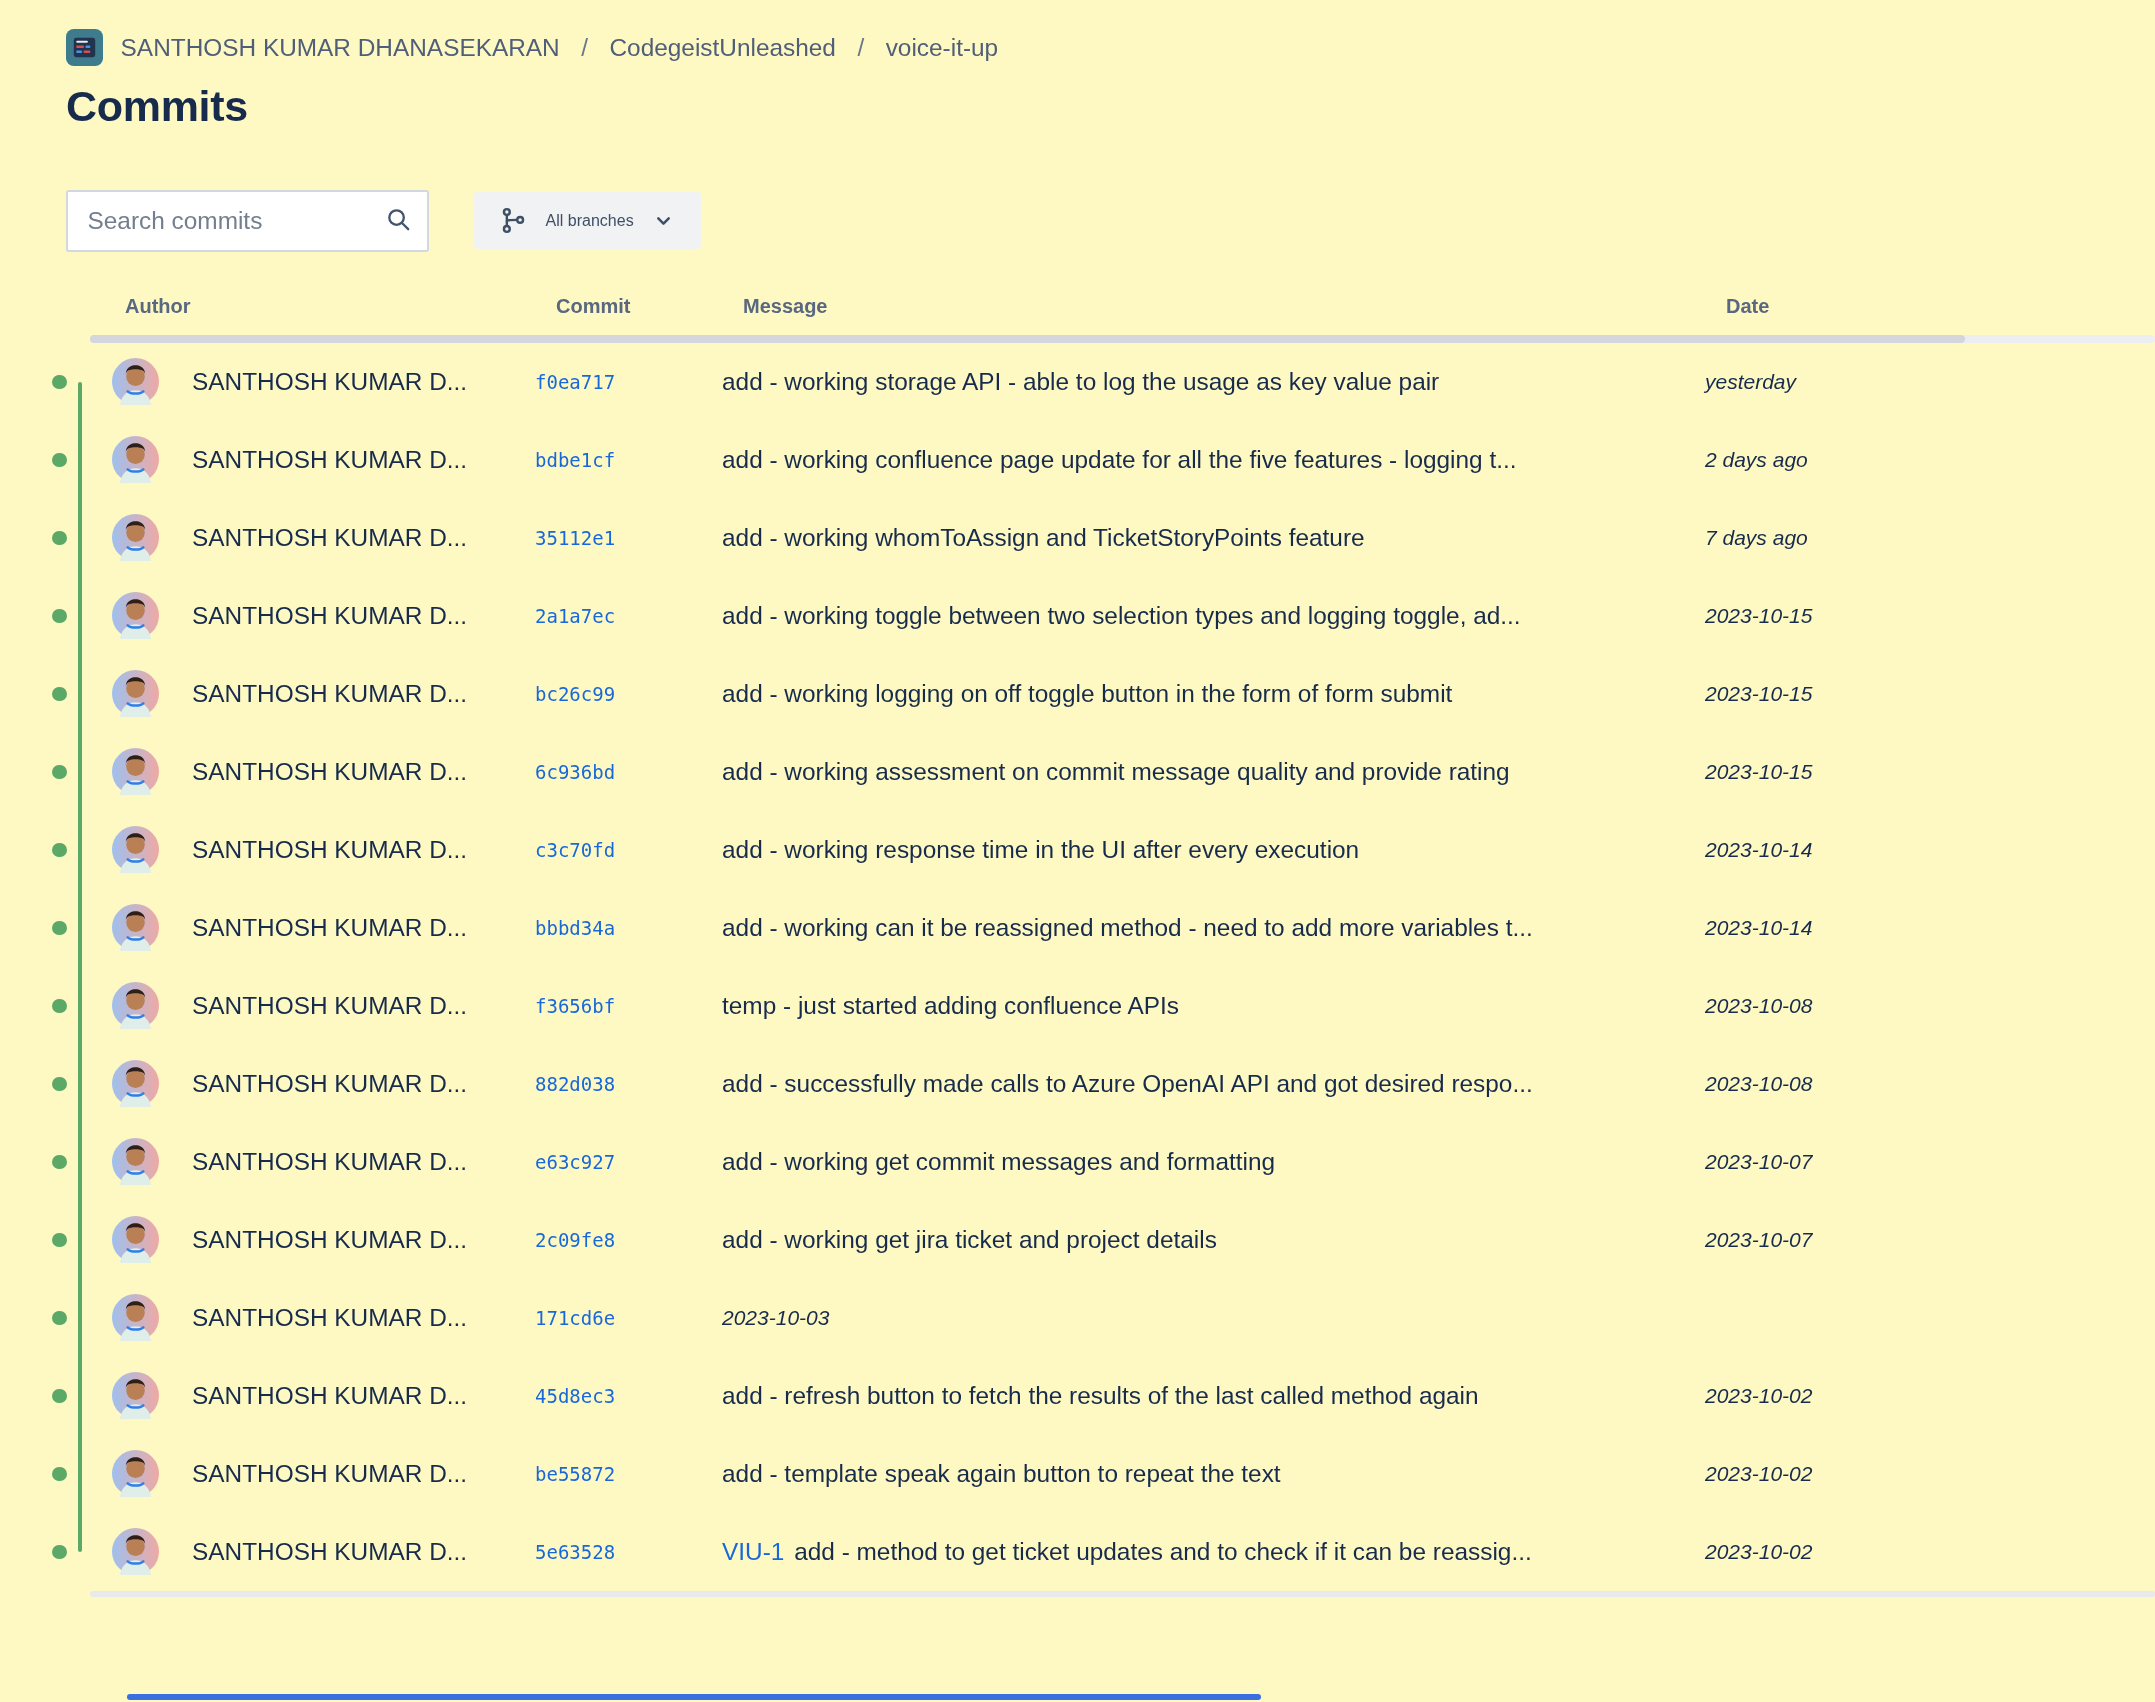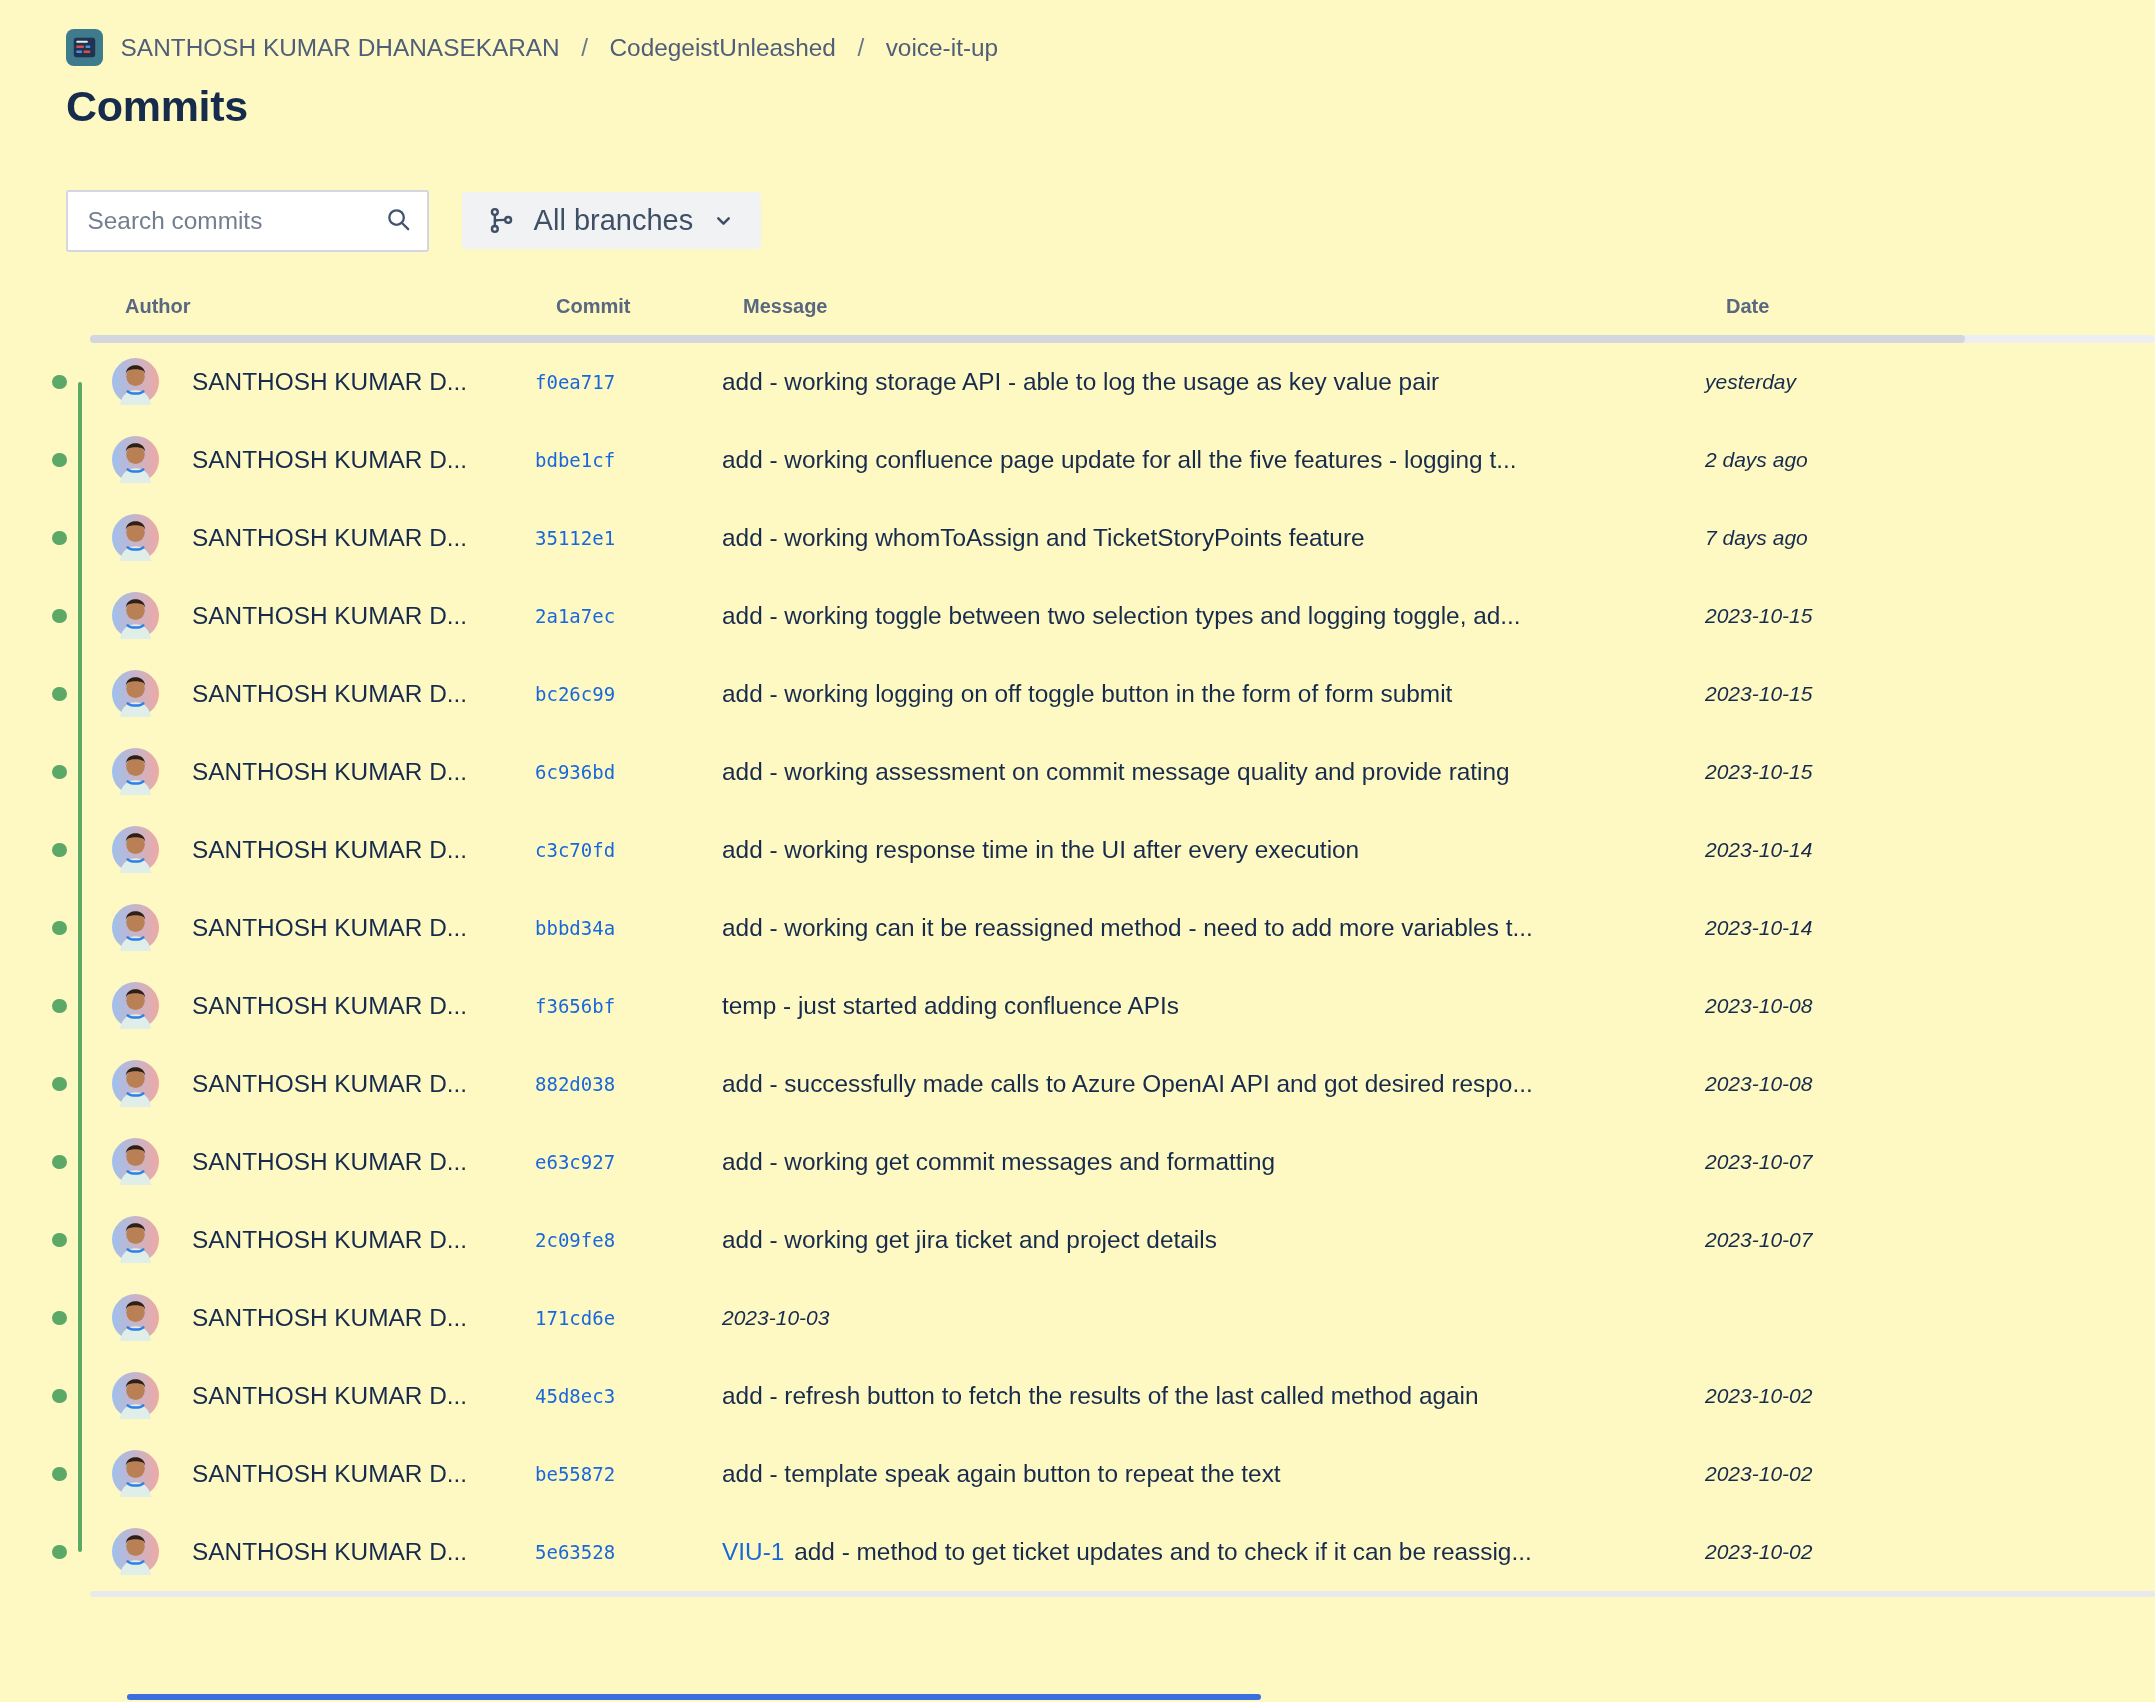--- a/index.html
+++ b/index.html
@@ -9,33 +9,33 @@
     font-family:"Liberation Sans", sans-serif; color:#172B4D; overflow:hidden;
   }
   
   .breadcrumb { padding:29px 0 0 66px; display:flex; align-items:center; gap:17.6px; font-size:24.4px; color:#505F79; }
   .crumb { color:#505F79; text-decoration:none; white-space:nowrap; }
   .crumb-sep { color:#6B778C; padding:0 3.9px; }
   .repo-icon { display:block; }
   
   .page-title { margin:15.6px 0 0 66px; font-size:43px; font-weight:700; color:#172B4D; letter-spacing:-0.3px; }
   
-  .toolbar { margin:59px 0 0 66px; display:flex; align-items:center; gap:33px; }
+  .toolbar { margin:59px 0 0 66px; display:flex; align-items:center; gap:45px; }
   .search-box { position:relative; width:363px; }
   .search-input {
     width:100%; height:62px; border:2px solid #D3D7DF; border-radius:2.9px;
     font-size:24.4px; font-family:"Liberation Sans", sans-serif;
     padding:0 60px 0 19.5px; color:#172B4D; outline:none; background:#fff;
   }
   .search-input::placeholder { color:#737F8F; }
   .search-icon { position:absolute; right:15.6px; top:15.6px; pointer-events:none; }
   .branch-btn {
     display:flex; align-items:center; gap:17.6px; height:57px; padding:0 25px;
     background:#F1F2F4; border:none; border-radius:3.9px; cursor:pointer;
-    font-size:29px; font-weight:500; font-family:"Liberation Sans", sans-serif; color:#3E4F66;
+    font-size:16px; font-weight:500; font-family:"Liberation Sans", sans-serif; color:#3E4F66;
   }
   
   .commits { margin-top:43px; }
   .thead {
     display:grid; grid-template-columns:431px 187px 983px 1fr;
     padding:0 0 17.6px 125px; font-size:20px; font-weight:700; color:#596780;
   }
   .hscroll { margin-left:90px; height:7.8px; background:#EDEEF1; border-radius:3.9px; position:relative; }
   .hthumb { position:absolute; left:0; top:0; height:7.8px; width:1875px; background:#D3D6DC; border-radius:3.9px; }
   .tbody { position:relative; }

